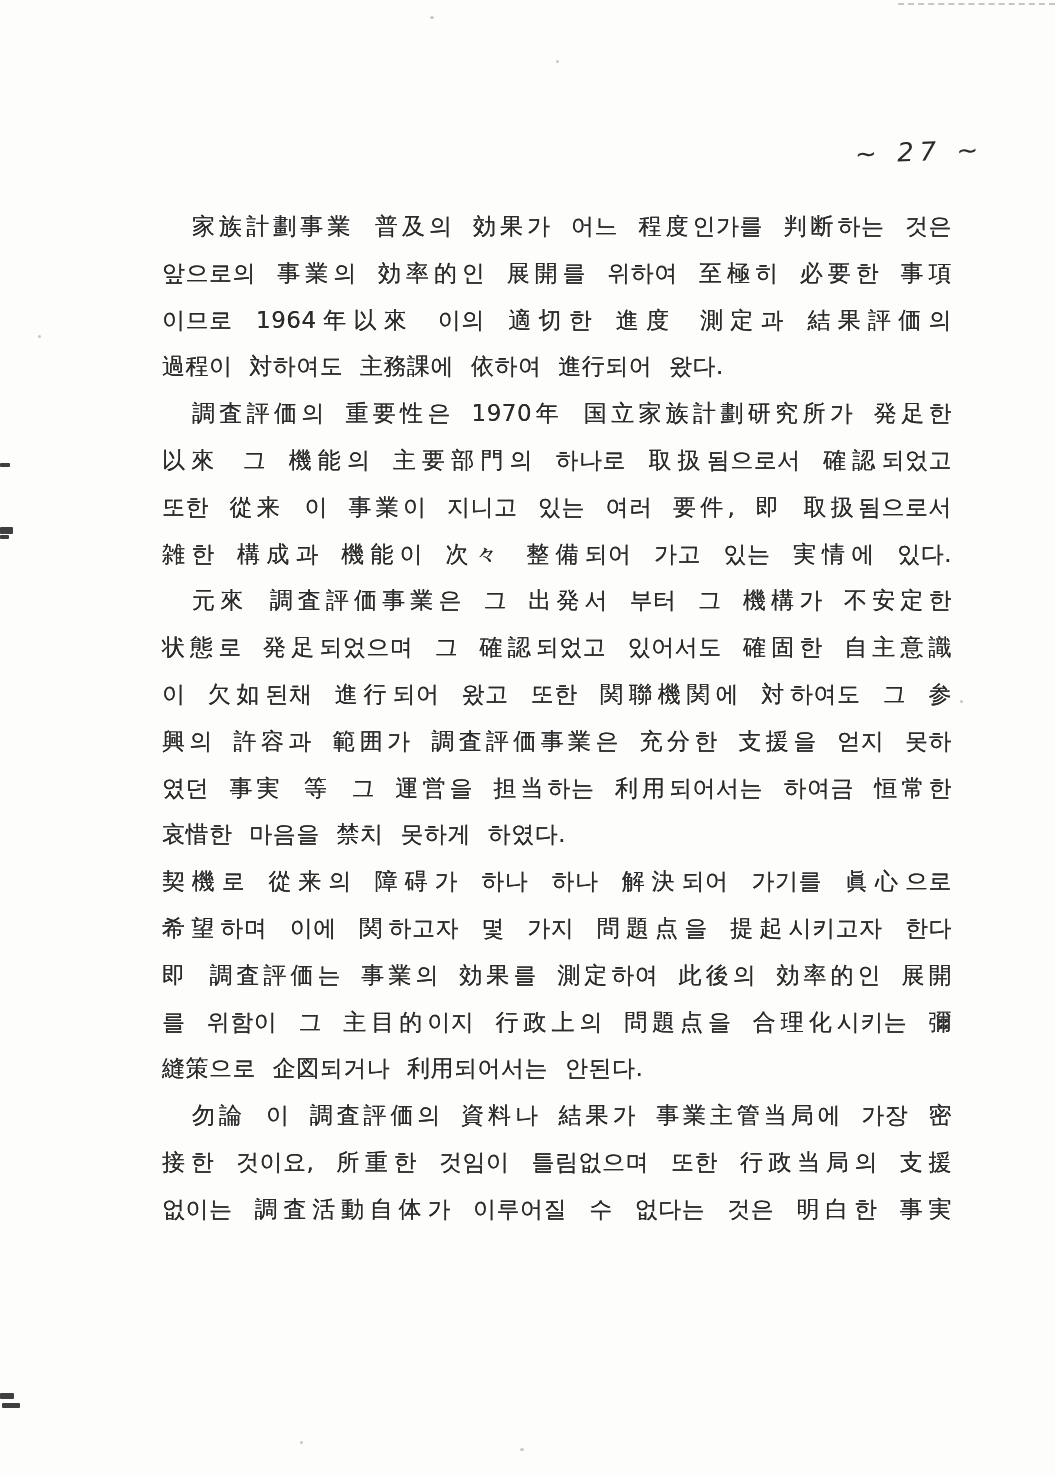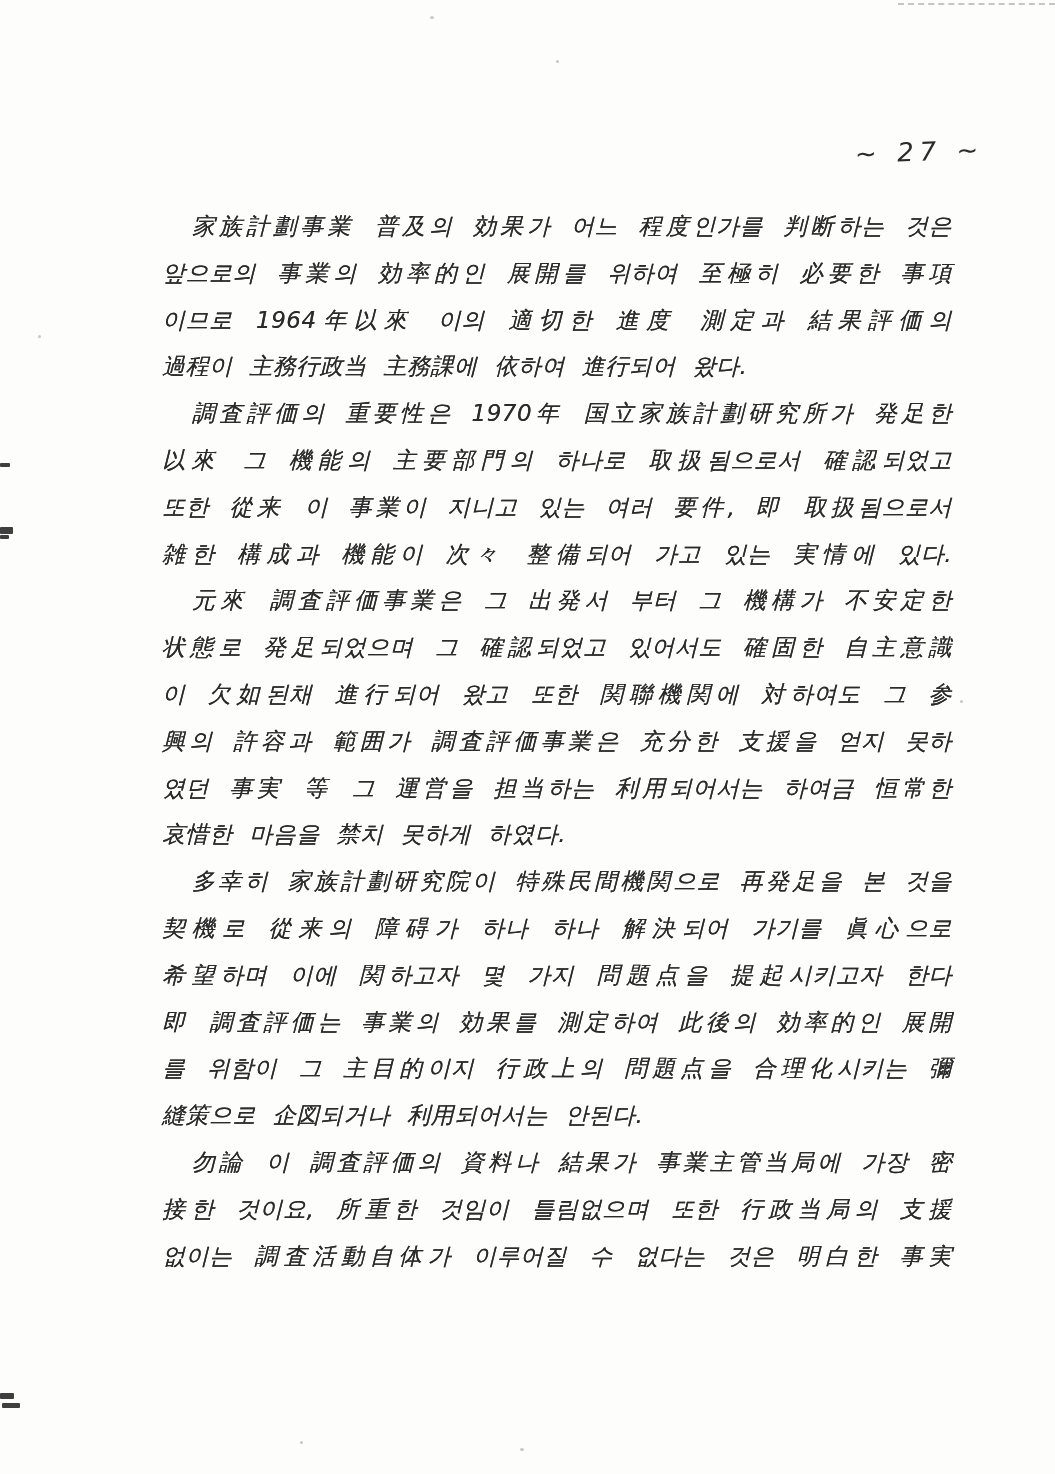--- a/index.html
+++ b/index.html
@@ -59,21 +59,20 @@
   .line {
     height: 46.8px;
     line-height: 46.8px;
     font-size: 23px;
     letter-spacing: 0.5px;
     word-spacing: 9px;
     white-space: nowrap;
     color: #2b2b2b;
     
     text-shadow: 0 0 0.4px #444;
-    font-style: italic;
   }
   .line.j {
     
     white-space: normal;
     text-align: justify;
     text-align-last: justify;
   }
   .line.indent {
     padding-left: 30px;
   }
@@ -99,32 +98,31 @@
   <div class="speck" style="left:960px; top:700px; width:3px; height:3px;"></div>
   <div class="speck" style="left:520px; top:1448px; width:4px; height:3px;"></div>
   <div class="speck" style="left:300px; top:1441px; width:3px; height:3px;"></div>
 
   <div class="page-number">~ 27 ~</div>
 
   <div class="text-block">
     <div class="line j indent">家族計劃事業 普及의 効果가 어느 程度인가를 判断하는 것은</div>
     <div class="line j">앞으로의 事業의 効率的인 展開를 위하여 至極히 必要한 事項</div>
     <div class="line j">이므로 1964年以來 이의 適切한 進度 測定과 結果評価의</div>
-    <div class="line">過程이 主務行政当 主務課에 依하여 進行되어 왔다.</div>
+    <div class="line">過程이 対하여도 主務課에 依하여 進行되어 왔다.</div>
     <div class="line j indent">調査評価의 重要性은 1970年 国立家族計劃研究所가 発足한</div>
     <div class="line j">以來 그 機能의 主要部門의 하나로 取扱됨으로서 確認되었고</div>
     <div class="line j">또한 從来 이 事業이 지니고 있는 여러 要件, 即 取扱됨으로서</div>
     <div class="line j">雑한 構成과 機能이 次々 整備되어 가고 있는 実情에 있다.</div>
     <div class="line j indent">元來 調査評価事業은 그 出発서 부터 그 機構가 不安定한</div>
     <div class="line j">状態로 発足되었으며 그 確認되었고 있어서도 確固한 自主意識</div>
     <div class="line j">이 欠如된채 進行되어 왔고 또한 関聯機関에 対하여도 그 参</div>
     <div class="line j">興의 許容과 範囲가 調査評価事業은 充分한 支援을 얻지 못하</div>
     <div class="line j">였던 事実 等 그 運営을 担当하는 利用되어서는 하여금 恒常한</div>
     <div class="line">哀惜한 마음을 禁치 못하게 하였다.</div>
-    <div class="line j indent">多幸히 家族計劃研究院이 特殊民間機関으로 再発足을 본 것을</div>
     <div class="line j">契機로 從来의 障碍가 하나 하나 解決되어 가기를 眞心으로</div>
     <div class="line j">希望하며 이에 関하고자 몇 가지 問題点을 提起시키고자 한다</div>
     <div class="line j">即 調査評価는 事業의 効果를 測定하여 此後의 効率的인 展開</div>
     <div class="line j">를 위함이 그 主目的이지 行政上의 問題点을 合理化시키는 彌</div>
     <div class="line">縫策으로 企図되거나 利用되어서는 안된다.</div>
     <div class="line j indent">勿論 이 調査評価의 資料나 結果가 事業主管当局에 가장 密</div>
     <div class="line j">接한 것이요, 所重한 것임이 틀림없으며 또한 行政当局의 支援</div>
     <div class="line j">없이는 調査活動自体가 이루어질 수 없다는 것은 明白한 事実</div>
   </div>
 

